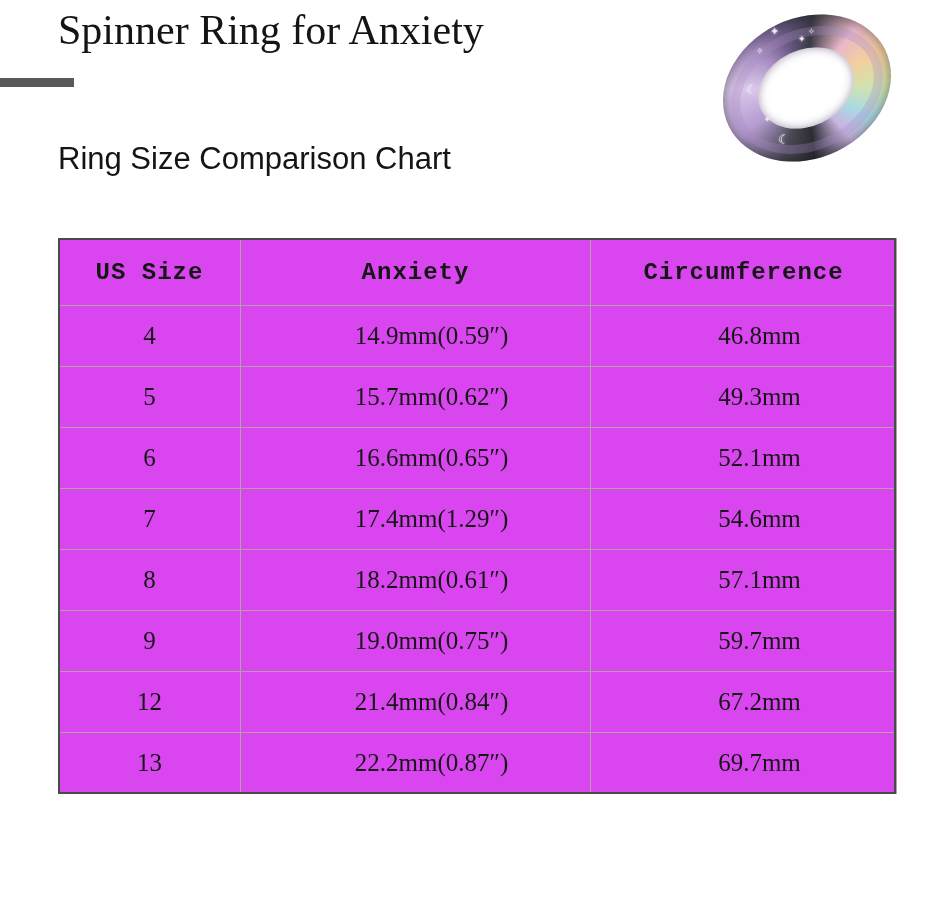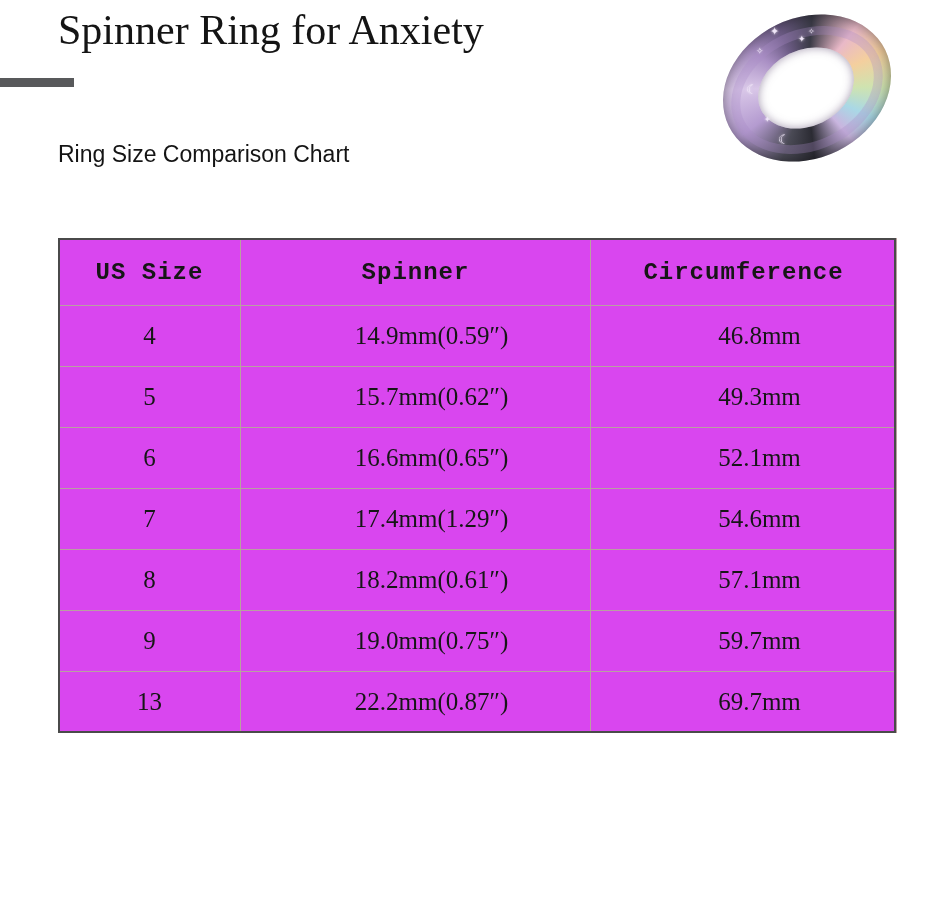--- a/index.html
+++ b/index.html
@@ -74,21 +74,21 @@
     width: 74px;
     height: 9px;
     background: #58595b;
   }
 
   .subtitle {
     position: absolute;
     left: 58px;
     top: 141px;
     font-family: "Liberation Sans", sans-serif;
-    font-size: 23px;
+    font-size: 31px;
     font-weight: 400;
     color: #141414;
     white-space: nowrap;
   }
 
   
   .ring-art {
     position: absolute;
     left: 712px;
     top: 10px;
@@ -252,21 +252,21 @@
   <div class="table-wrap">
     <table class="size-table">
       <colgroup>
         <col class="c-us">
         <col class="c-dia">
         <col class="c-circ">
       </colgroup>
       <thead>
         <tr>
           <th>US Size</th>
-          <th>Spinner</th>
+          <th>Anxiety</th>
           <th>Circumference</th>
         </tr>
       </thead>
       <tbody>
         <tr>
           <td class="us">4</td>
           <td class="dia">14.9mm(0.59″)</td>
           <td class="circ">46.8mm</td>
         </tr>
         <tr>
@@ -288,20 +288,25 @@
           <td class="us">8</td>
           <td class="dia">18.2mm(0.61″)</td>
           <td class="circ">57.1mm</td>
         </tr>
         <tr>
           <td class="us">9</td>
           <td class="dia">19.0mm(0.75″)</td>
           <td class="circ">59.7mm</td>
         </tr>
         <tr>
+          <td class="us">12</td>
+          <td class="dia">21.4mm(0.84″)</td>
+          <td class="circ">67.2mm</td>
+        </tr>
+        <tr>
           <td class="us">13</td>
           <td class="dia">22.2mm(0.87″)</td>
           <td class="circ">69.7mm</td>
         </tr>
       </tbody>
     </table>
   </div>
 
 </div>
 

